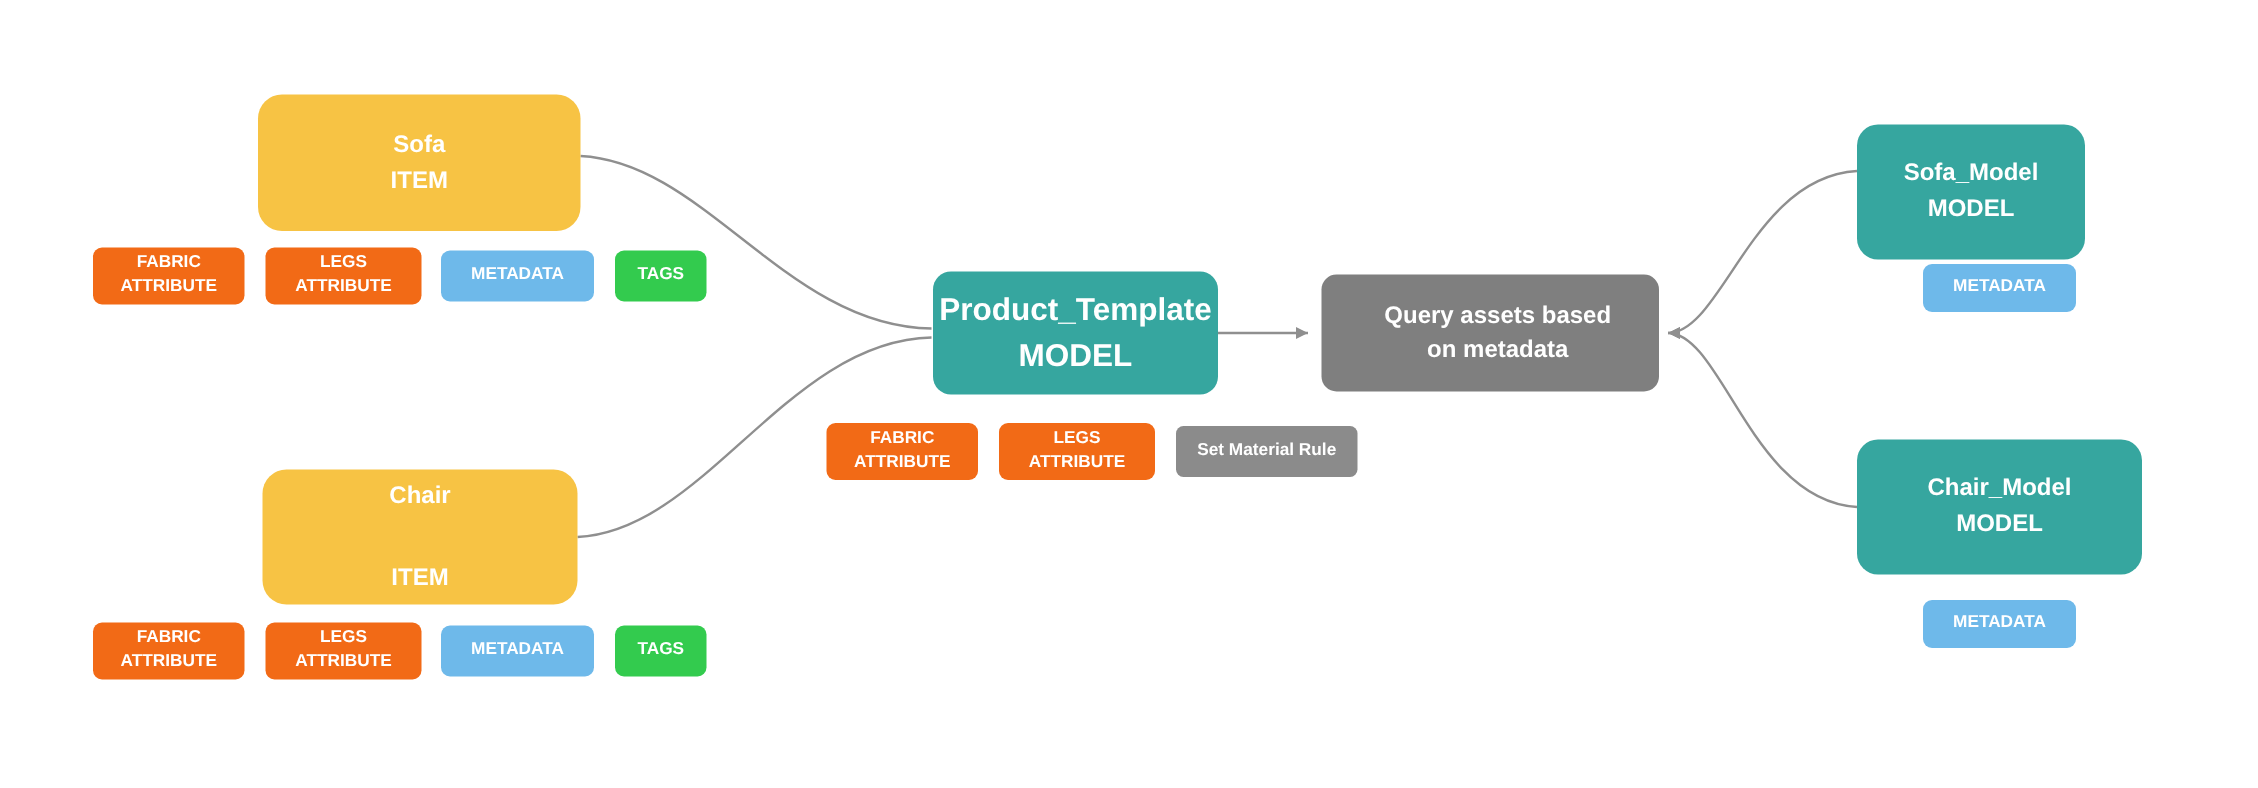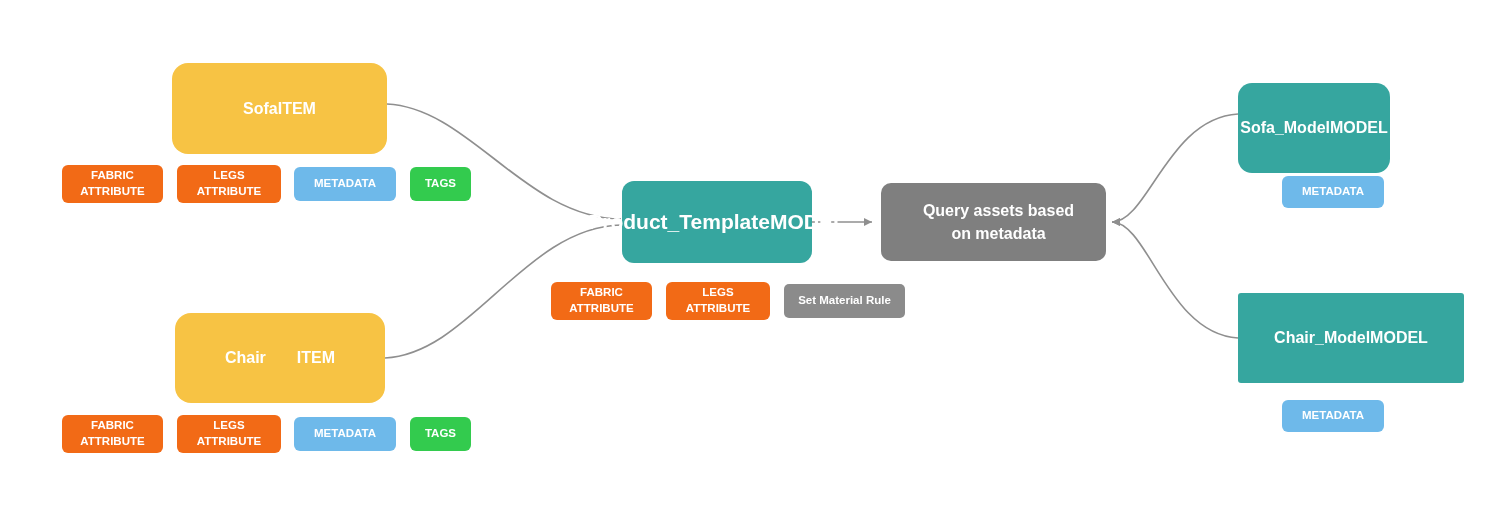--- a/index.html
+++ b/index.html
@@ -9,21 +9,21 @@
     position: relative;
     width: 1505px;
     height: 525px;
     background: #ffffff;
     overflow: hidden;
   }
   svg.wires { position: absolute; left: 0; top: 0; width: 1505px; height: 525px; }
   .node {
     position: absolute;
     display: flex;
-    flex-direction: row;
+    flex-direction: column;
     justify-content: center;
     align-items: center;
     text-align: center;
     color: #ffffff;
     font-weight: bold;
     font-size: 16px;
     line-height: 1.5;
     border-radius: 16px;
   }
   .node .node-line { display: block; }
@@ -136,21 +136,21 @@
   </div>
 
   <div class="node" style="left: 1238px; top: 83px; width: 152px; height: 90px; border-radius: 14px; background: rgb(54, 166, 159);">
     <span class="node-line">Sofa_Model</span>
     <span class="node-line">MODEL</span>
   </div>
   <div class="badge" style="left: 1282px; top: 176px; width: 102px; height: 32px; background: rgb(110, 185, 234);">
     <span>METADATA</span>
   </div>
 
-  <div class="node" style="left: 1238px; top: 293px; width: 226px; height: 90px; border-radius: 3px; background: rgb(54, 166, 159);">
+  <div class="node" style="left: 1238px; top: 293px; width: 190px; height: 90px; border-radius: 14px; background: rgb(54, 166, 159);">
     <span class="node-line">Chair_Model</span>
     <span class="node-line">MODEL</span>
   </div>
   <div class="badge" style="left: 1282px; top: 400px; width: 102px; height: 32px; background: rgb(110, 185, 234);">
     <span>METADATA</span>
   </div>
 
 </div>
 
 </body></html>

